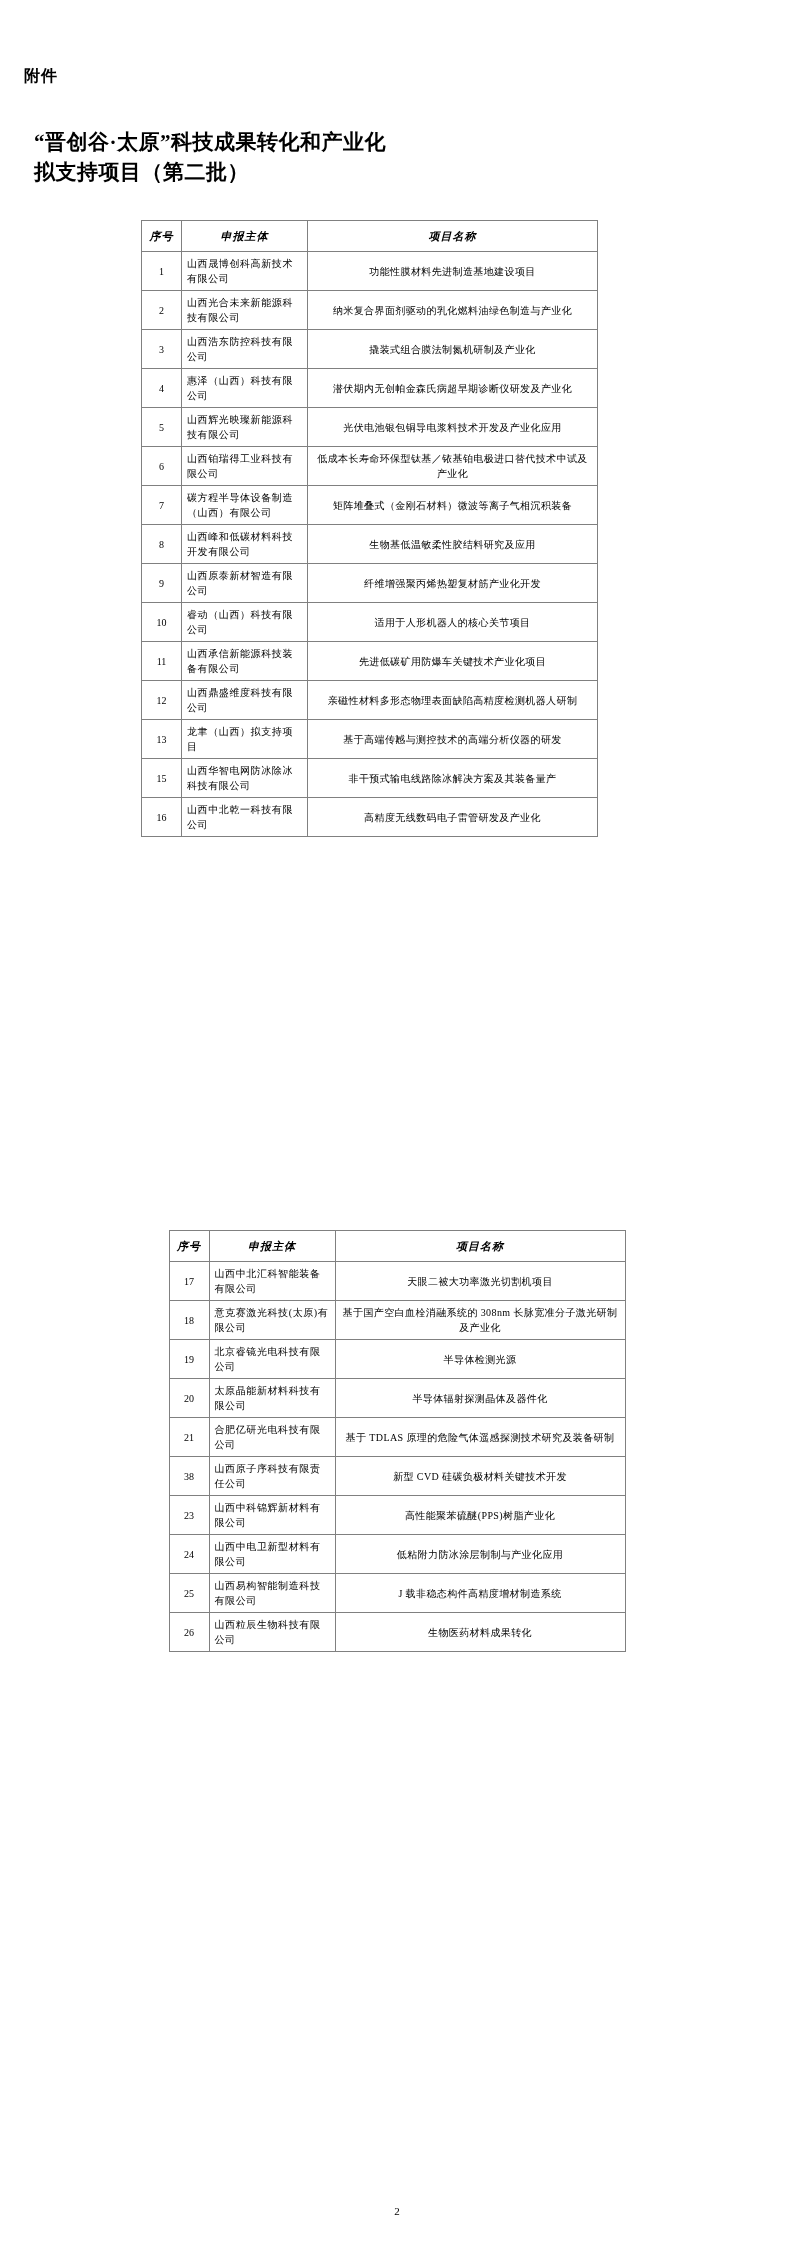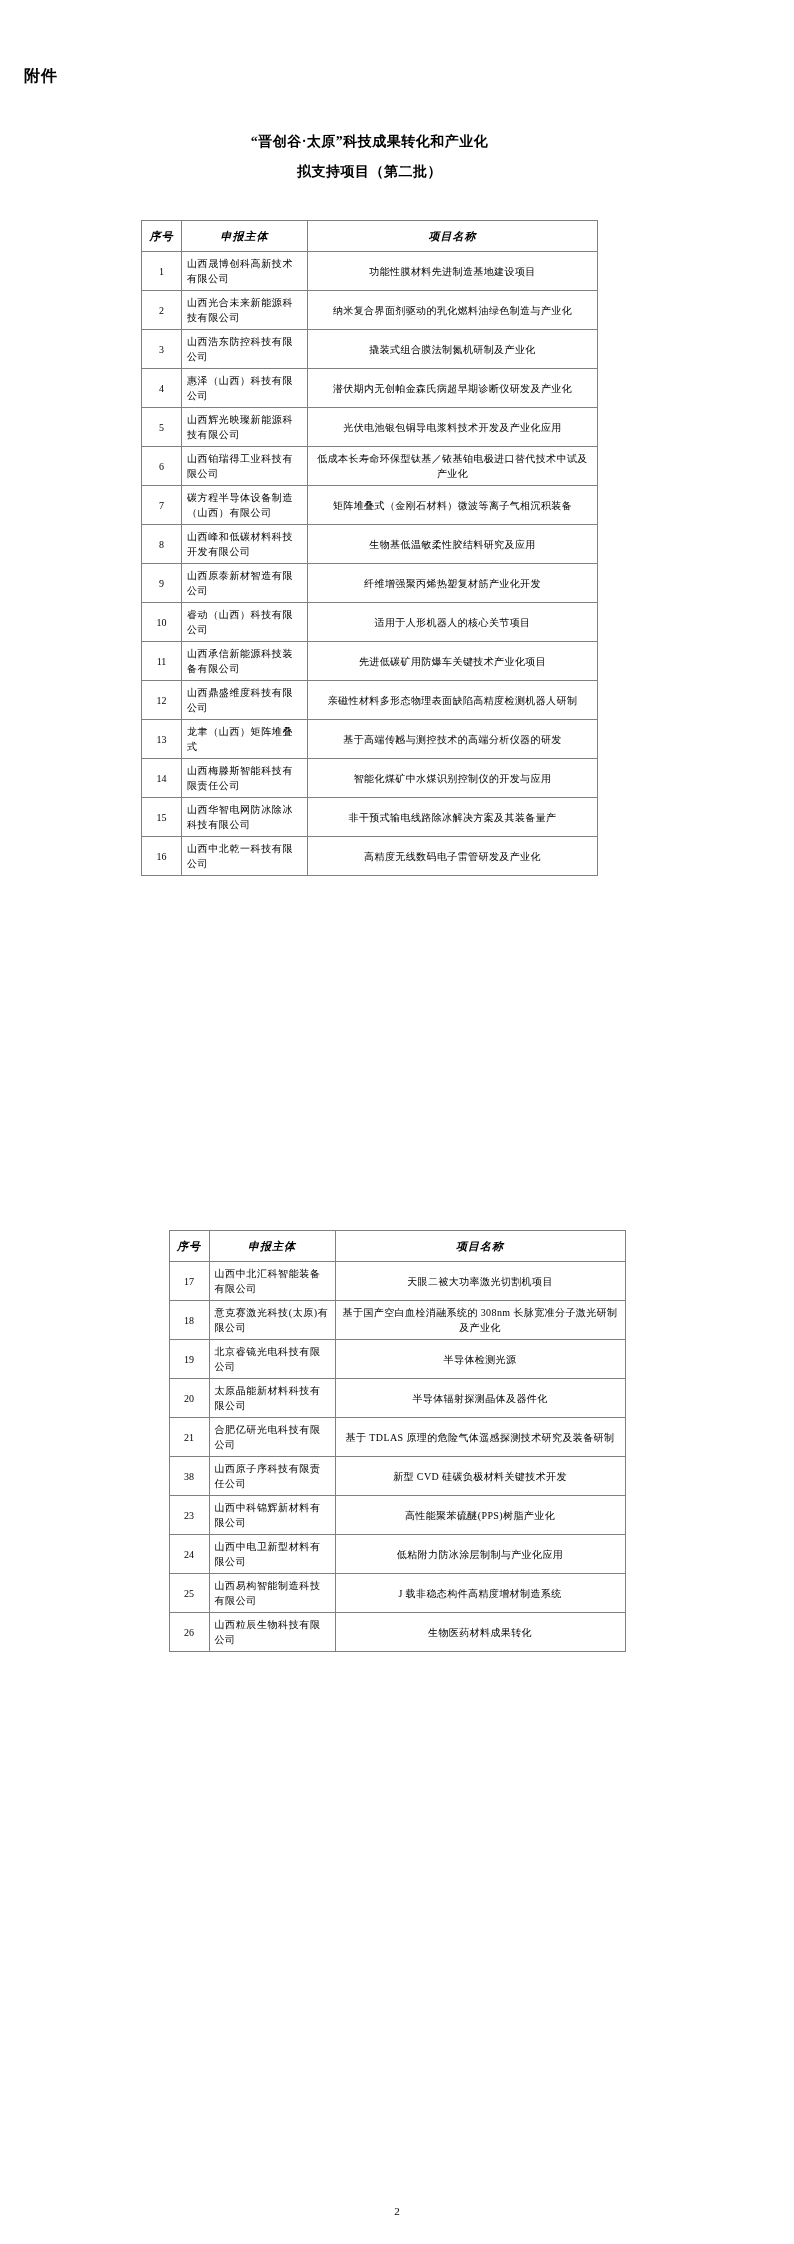--- a/index.html
+++ b/index.html
@@ -25,24 +25,23 @@
   .attachment-label {
     font-family: "Liberation Sans", "DejaVu Sans", sans-serif;
     font-weight: bold;
     font-size: 16px;
     letter-spacing: 1px;
     padding-top: 66px;
     padding-left: 0px;
   }
 
   .doc-title {
-    text-align: center;
     font-family: "Liberation Serif", "DejaVu Serif", serif;
     font-weight: bold;
-    font-size: 14px;
+    font-size: 21px;
     line-height: 30px;
     letter-spacing: 0.5px;
     margin-top: 40px;
     padding: 0 10px;
   }
   .doc-title .ln { display: block; }
 
   table.proj {
     border-collapse: collapse;
     width: 456px;
@@ -181,27 +180,22 @@
           <td class="org">山西承信新能源科技装备有限公司</td>
           <td class="proj">先进低碳矿用防爆车关键技术产业化项目</td>
         </tr>
         <tr>
           <td class="no">12</td>
           <td class="org">山西鼎盛维度科技有限公司</td>
           <td class="proj">亲磁性材料多形态物理表面缺陷高精度检测机器人研制</td>
         </tr>
         <tr>
           <td class="no">13</td>
-          <td class="org">龙聿（山西）矩阵堆叠式</td>
+          <td class="org">龙聿（山西）拟支持项目</td>
           <td class="proj">基于高端传感与测控技术的高端分析仪器的研发</td>
-        </tr>
-        <tr>
-          <td class="no">14</td>
-          <td class="org">山西梅滕斯智能科技有限责任公司</td>
-          <td class="proj">智能化煤矿中水煤识别控制仪的开发与应用</td>
         </tr>
         <tr>
           <td class="no">15</td>
           <td class="org">山西华智电网防冰除冰科技有限公司</td>
           <td class="proj">非干预式输电线路除冰解决方案及其装备量产</td>
         </tr>
         <tr>
           <td class="no">16</td>
           <td class="org">山西中北乾一科技有限公司</td>
           <td class="proj">高精度无线数码电子雷管研发及产业化</td>

